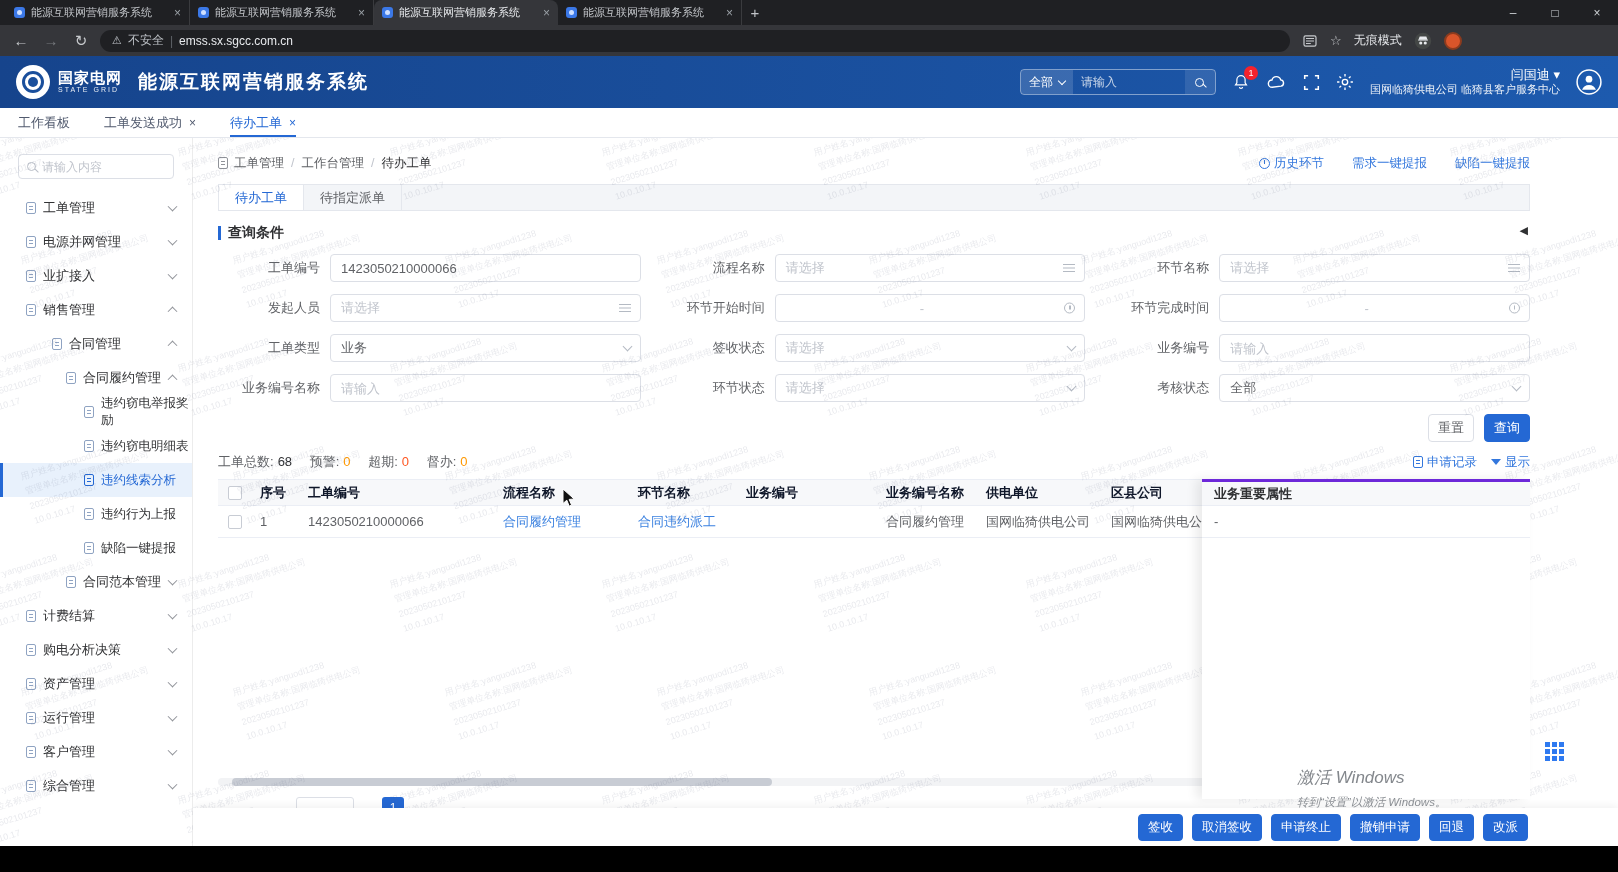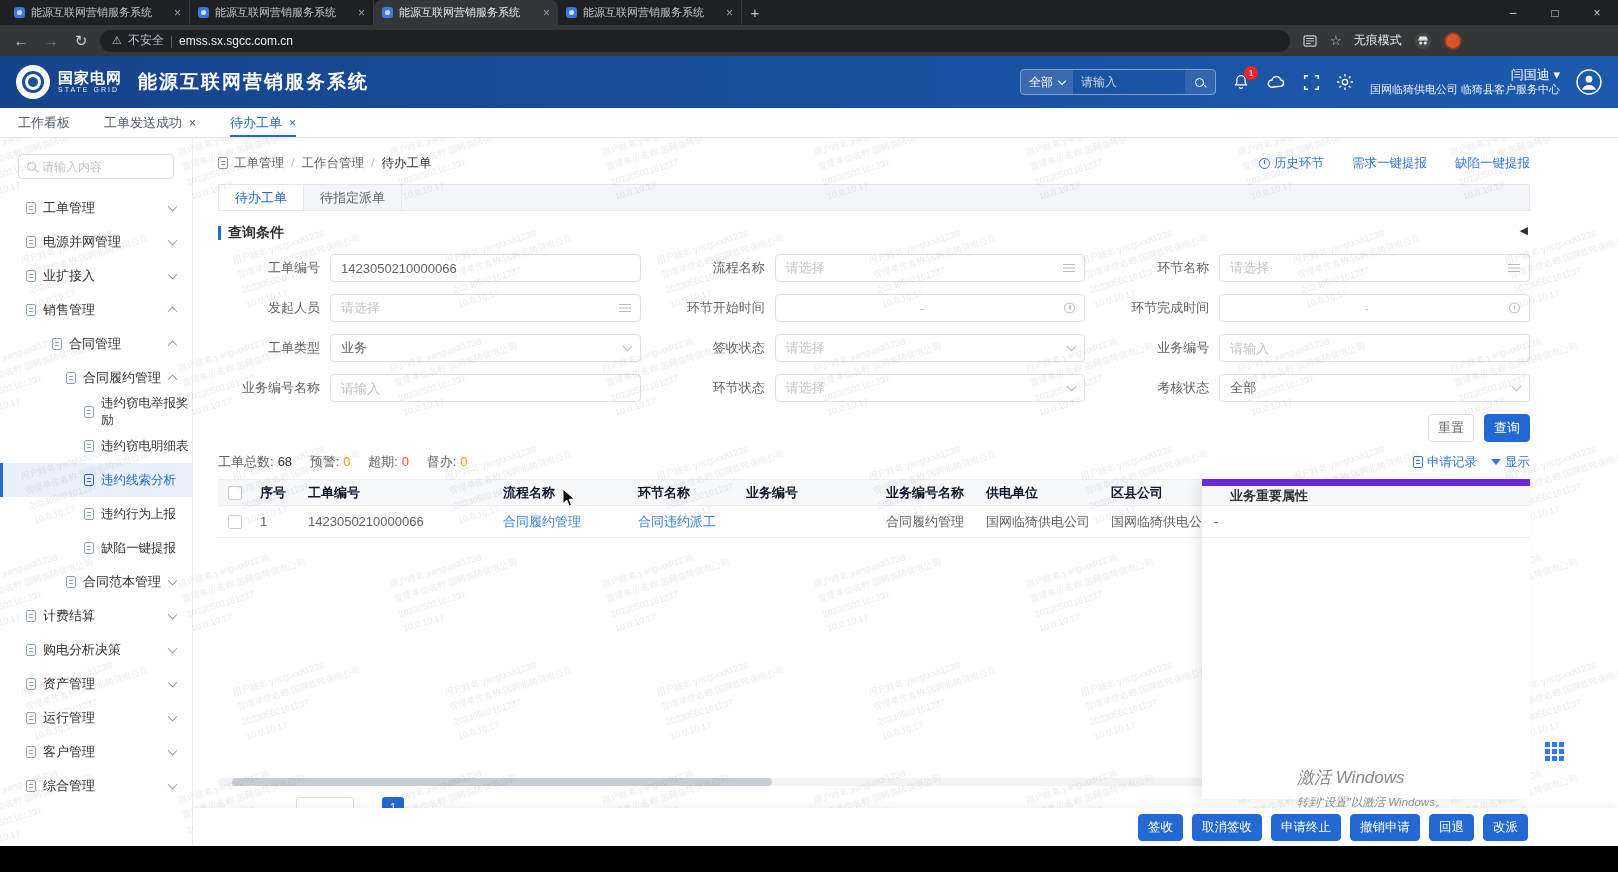--- a/index.html
+++ b/index.html
@@ -132,21 +132,21 @@
   .c-flow { width:135px; flex:none; }
   .c-step { width:108px; flex:none; }
   .c-bizno { width:140px; flex:none; }
   .c-bizname { width:100px; flex:none; }
   .c-supply { width:125px; flex:none; }
   .c-county { flex:1; }
   .cb { width:14px; height:14px; border:1px solid #c8ccd4; border-radius:2px; background:#fff; }
   .cell-link { color:#3c82e0; cursor:pointer; }
 
   .pinned-panel { position:absolute; top:0; right:0; width:328px; height:100%; background:#fff; box-shadow:-6px 0 10px rgba(0,0,0,.08); z-index:60; }
-  .pp-header { height:27px; background:#f7f8fa; border-top:7px solid #6d28d9; border-bottom:1px solid #ebeef5; display:flex; align-items:center; padding:0 28px; font-size:13px; font-weight:bold; color:#303133; }
+  .pp-header { height:27px; background:#f7f8fa; border-top:3px solid #6d28d9; border-bottom:1px solid #ebeef5; display:flex; align-items:center; padding:0 12px; font-size:13px; font-weight:bold; color:#303133; }
   .pp-row { height:32px; border-bottom:1px solid #ebeef5; display:flex; align-items:center; padding:0 12px; font-size:13px; color:#606266; }
 
   .hscroll-track { position:absolute; left:25px; right:88px; top:640px; height:8px; background:#f2f3f5; border-radius:4px; }
   .hscroll-thumb { position:absolute; left:14px; width:540px; height:8px; background:#c8ccd4; border-radius:4px; }
   .pagination { position:absolute; left:103px; top:659px; display:flex; gap:28px; }
   .pg-size { width:58px; height:22px; border:1px solid #dcdfe6; border-radius:3px; background:#fff; }
   .pg-page { width:22px; height:22px; border-radius:3px; background:#2468d4; color:#fff; font-size:12px; display:flex; align-items:center; justify-content:center; }
 
   .action-bar { position:absolute; left:0; right:0; bottom:0; height:38px; background:#fff; box-shadow:0 -2px 8px rgba(0,0,0,.06); display:flex; align-items:center; justify-content:flex-end; gap:9px; padding-right:90px; z-index:70; }
   .action-bar .btn { height:27px; font-size:12.5px; }

